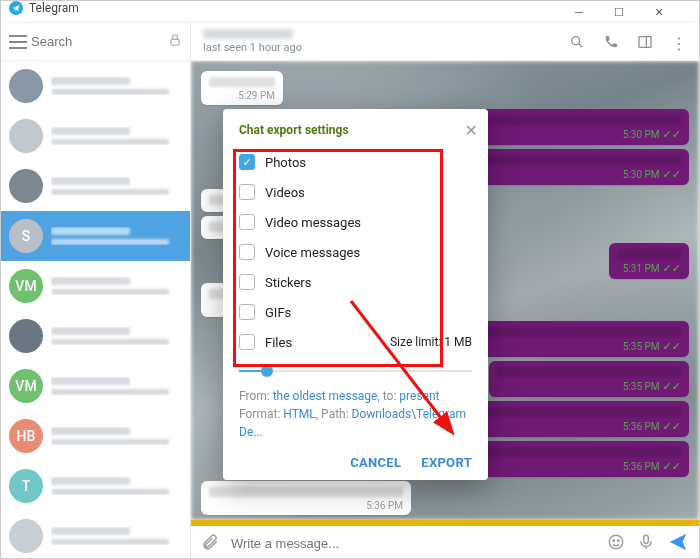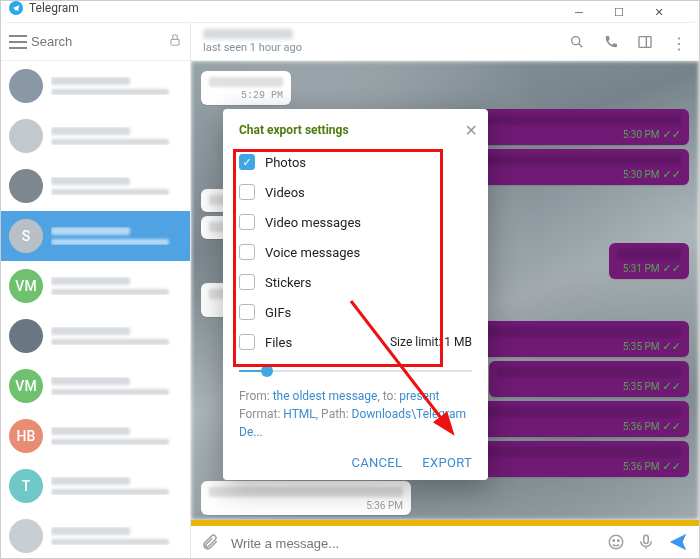--- a/index.html
+++ b/index.html
@@ -70,21 +70,21 @@
 .chk { width: 16px; height: 16px; border: 1.5px solid #b4b9bf; border-radius: 3px; display: flex; align-items: center; justify-content: center; flex-shrink: 0; }
 .chk.checked { background: #40a7e3; border-color: #40a7e3; color: #fff; font-size: 11px; }
 .sizelimit { margin-left: auto; font-size: 12px; color: #222; }
 .slider { height: 16px; position: relative; margin: 6px 0 8px 0; }
 .slider .track { position: absolute; left: 0; right: 0; top: 7px; height: 2px; background: #e0e3e6; }
 .slider .fill { position: absolute; left: 0; width: 28px; top: 7px; height: 2px; background: #40a7e3; }
 .slider .knob { position: absolute; left: 22px; top: 2px; width: 12px; height: 12px; border-radius: 50%; background: #40a7e3; }
 .metaline { font-size: 12px; color: #8a8f95; line-height: 1.5; }
 .metaline .linklike { color: #3d8ccf; }
 .modalactions { display: flex; justify-content: flex-end; gap: 20px; margin-top: 14px; }
-.modalactions .act { color: #3d8ccf; font-size: 13px; font-weight: 400; letter-spacing: 0.3px; }
+.modalactions .act { color: #3d8ccf; font-size: 13px; font-weight: 700; letter-spacing: 0.3px; }
 
 
 .anno-red { position: absolute; border: 3px solid #e11; pointer-events: none; z-index: 60; }
 .arrowwrap { position: absolute; z-index: 61; pointer-events: none; }
 
 .dots { font-size: 16px; letter-spacing: 1px; }
 </style>
 </head>
 <body>
 
@@ -212,21 +212,21 @@
         <div class="hicon"><svg viewBox="0 0 24 24" fill="none" stroke="#8a8f95" stroke-width="2">
               <rect x="3" y="4" width="18" height="16" rx="1"></rect>
               <line x1="14" y1="4" x2="14" y2="20"></line>
             </svg></div>
         <div class="hicon dots">⋮</div>
       </div>
     </div>
     <div class="chatbody">
       <div class="chatbg"></div>
       <div class="msgs" id="msgs">
-          <div class="msg in" style="width: 90px; font-family: Liberation Mono, monospace;">
+          <div class="msg in" style="width: 82px;">
             <div class="mbody"></div>
             <div class="mtime">5:29 PM</div>
           </div>
           <div class="msg out" style="width: 260px;">
             <div class="mbody"></div>
             <div class="mtime">5:30 PM<span class="ticks">✓✓</span></div>
           </div>
           <div class="msg out" style="width: 220px;">
             <div class="mbody"></div>
             <div class="mtime">5:30 PM<span class="ticks">✓✓</span></div>

